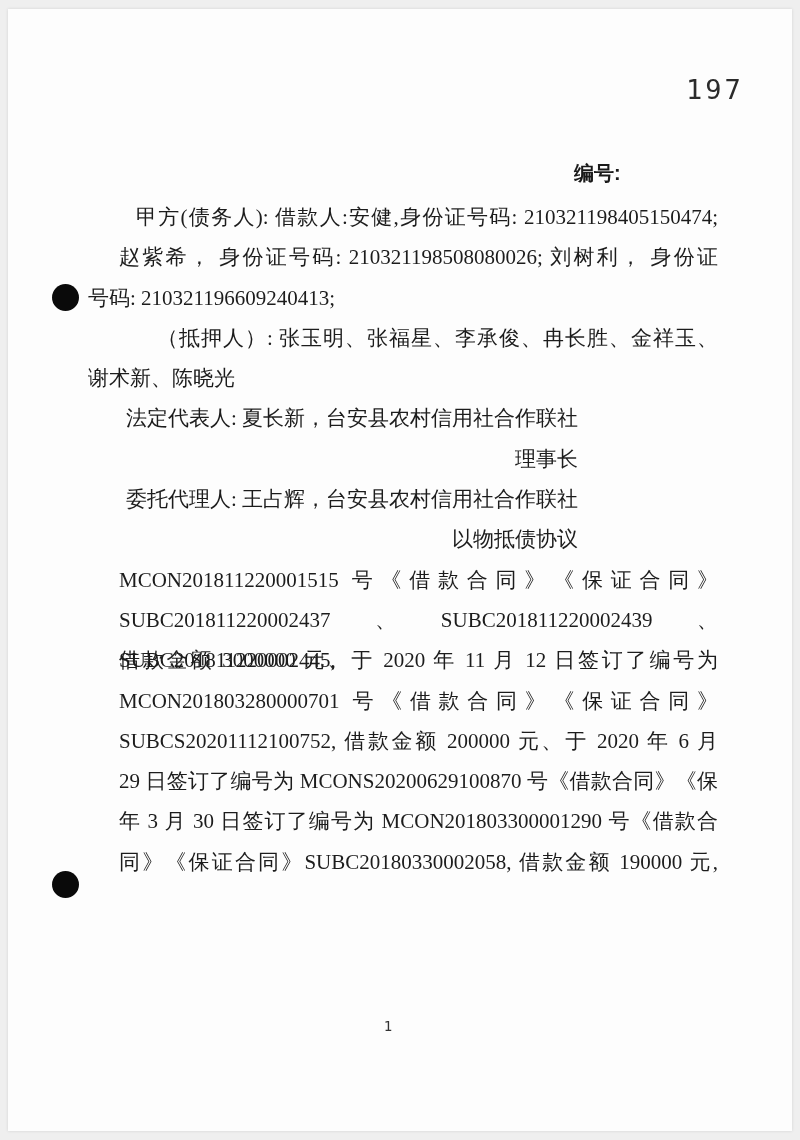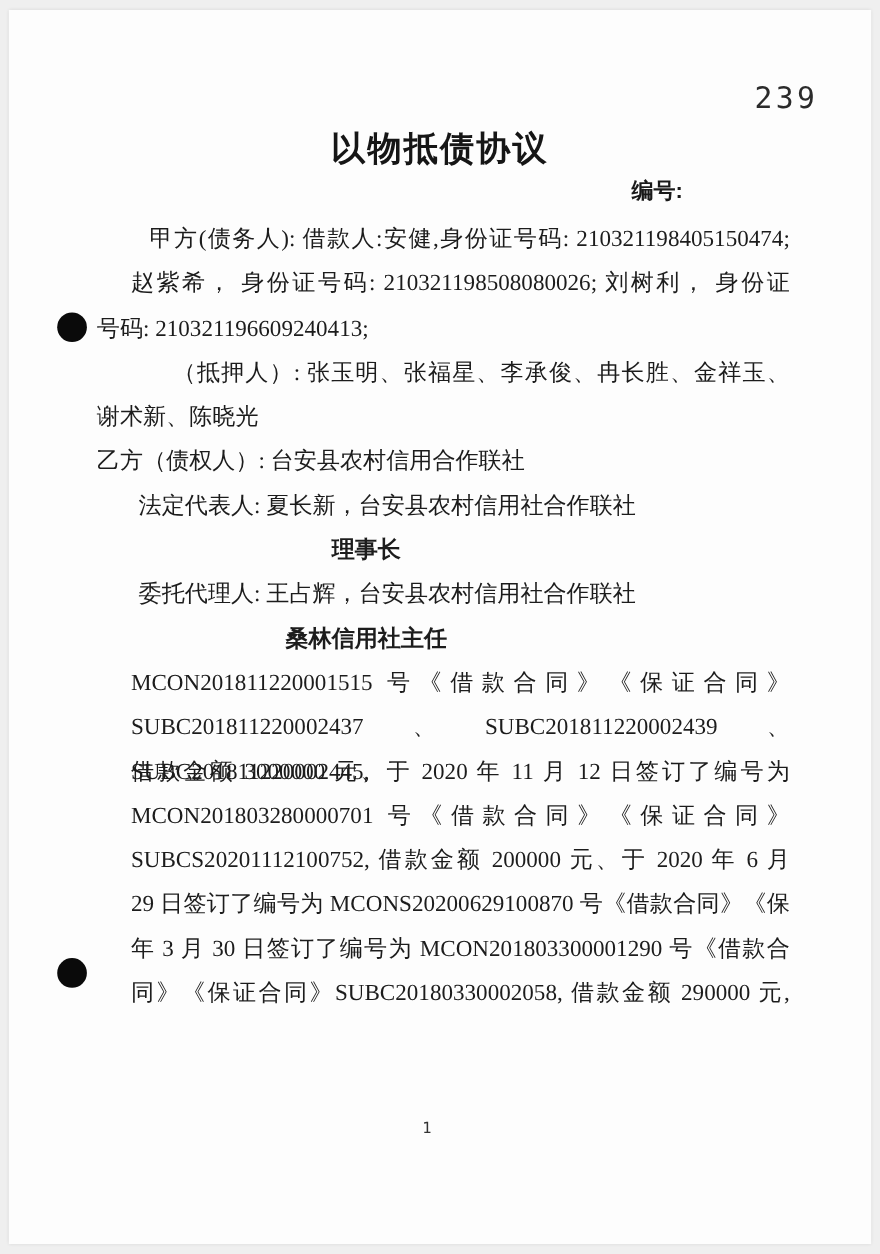--- a/index.html
+++ b/index.html
@@ -67,60 +67,58 @@
   }
   .ln.spread{
     white-space:normal;
     text-align:justify;
     text-align-last:justify;
     margin-left:31px;
   }
   .ln.in1{padding-left:17px;}
   .ln.in2{padding-left:38px;}
   .ln.center-num{text-align:left;margin-right:36px;}
-  .ln.center-sub{text-align:center;margin-right:140px;font-weight:bold;}
+  .ln.center-sub{text-align:right;margin-right:140px;}
   .footer-num{
     position:absolute;
     left:380px;top:1018px;
     width:16px;
     text-align:center;
     font-size:14px;
     color:#333;
     font-family:"DejaVu Sans Mono", monospace;
   }
 </style>
 </head>
 <body>
 
 <div class="scan">
   <div class="page"></div>
 
-  <div class="corner-number">239</div>
+  <div class="corner-number">197</div>
 
   <div class="hole top"></div>
   <div class="hole bottom"></div>
 
-  <div class="doc-title">以物抵债协议</div>
   <div class="doc-number">编号:</div>
 
   <div class="body-block">
     <div class="ln in1 spread">甲方(债务人): 借款人:安健,身份证号码: 210321198405150474;</div>
     <div class="ln spread">赵紫希， 身份证号码: 210321198508080026; 刘树利， 身份证</div>
     <div class="ln center-num">号码: 210321196609240413;</div>
     <div class="ln in2 spread">（抵押人）: 张玉明、张福星、李承俊、冉长胜、金祥玉、</div>
     <div class="ln">谢术新、陈晓光</div>
-    <div class="ln">乙方（债权人）: 台安县农村信用合作联社</div>
     <div class="ln in2">法定代表人: 夏长新，台安县农村信用社合作联社</div>
     <div class="ln center-sub">理事长</div>
     <div class="ln in2">委托代理人: 王占辉，台安县农村信用社合作联社</div>
-    <div class="ln center-sub">桑林信用社主任</div>
+    <div class="ln center-sub">以物抵债协议</div>
     <div class="ln spread">MCON201811220001515 号《借款合同》《保证合同》</div>
     <div class="ln spread">SUBC201811220002437、SUBC201811220002439、SUBC201811220002445,</div>
     <div class="ln spread">借款金额 3000000 元、于 2020 年 11 月 12 日签订了编号为</div>
     <div class="ln spread">MCON201803280000701 号《借款合同》《保证合同》</div>
     <div class="ln spread">SUBCS20201112100752, 借款金额 200000 元、于 2020 年 6 月</div>
     <div class="ln spread">29 日签订了编号为 MCONS20200629100870 号《借款合同》《保</div>
     <div class="ln spread">年 3 月 30 日签订了编号为 MCON201803300001290 号《借款合</div>
-    <div class="ln spread">同》《保证合同》SUBC20180330002058, 借款金额 290000 元,</div>
+    <div class="ln spread">同》《保证合同》SUBC20180330002058, 借款金额 190000 元,</div>
   </div>
 
   <div class="footer-num">1</div>
 </div>
 
 </body></html>

